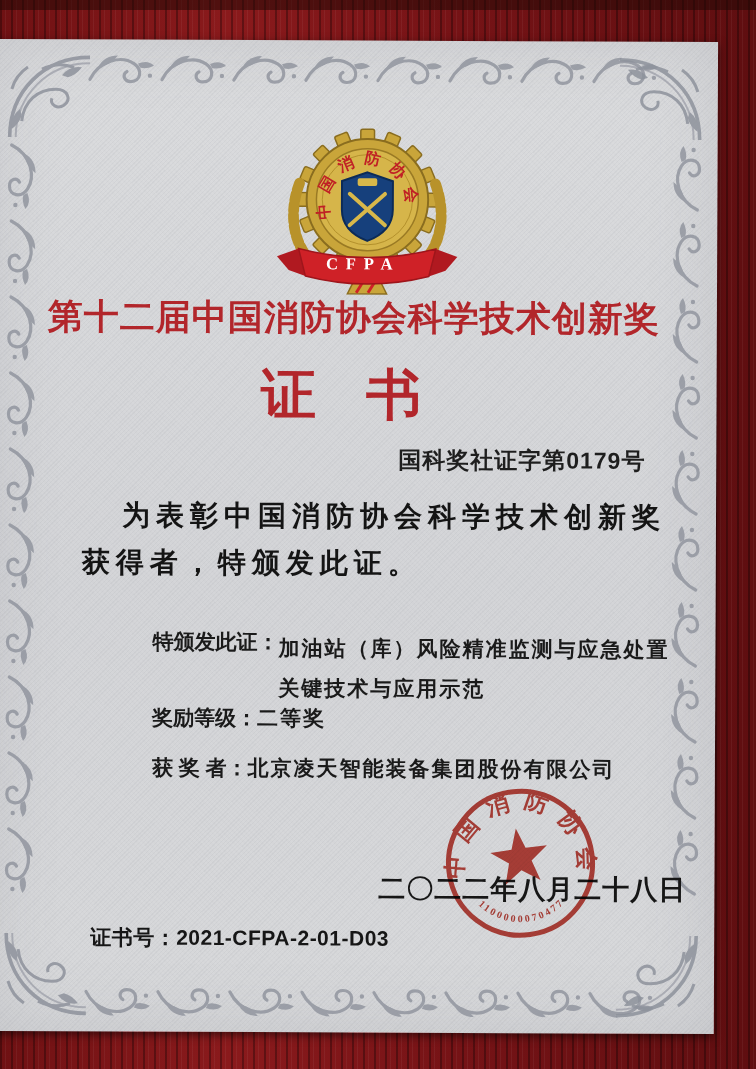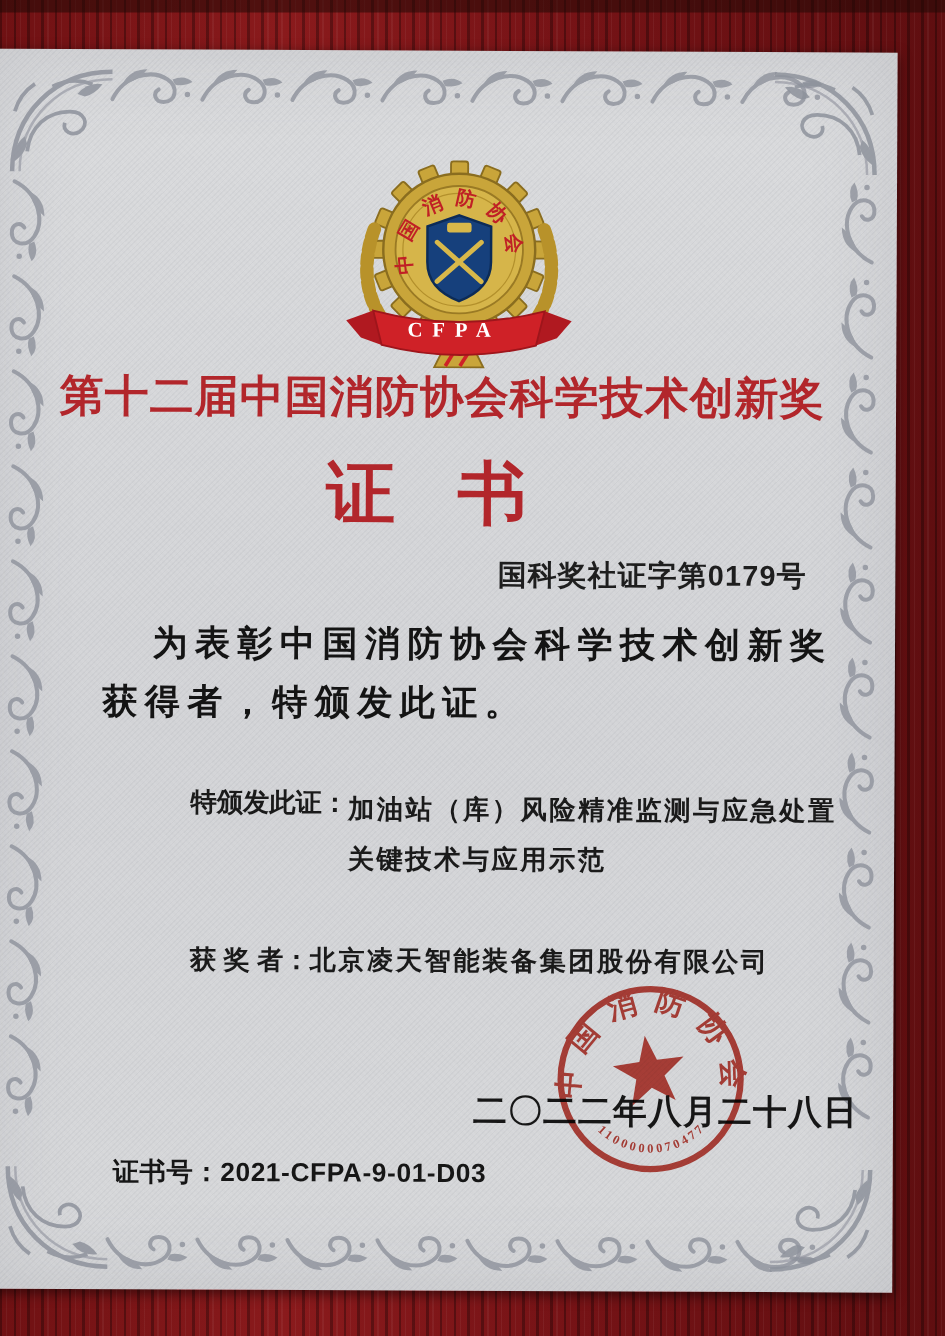--- a/index.html
+++ b/index.html
@@ -169,20 +169,24 @@
     </div>
 
     <div class="frow row-project">
       <span class="lab">特颁发此证：</span>
       <span class="val">
         <span style="display:block">加油站（库）风险精准监测与应急处置</span>
         <span style="display:block">关键技术与应用示范</span>
       </span>
     </div>
 
+    <div class="frow row-grade">
+      <span class="lab">奖励等级：</span>
+      <span class="val">二等奖</span>
+    </div>
 
     <div class="frow row-winner">
       <span class="lab">获 奖 者：</span>
       <span class="val">北京凌天智能装备集团股份有限公司</span>
     </div>
 
     <div class="date">二〇二二年八月二十八日</div>
 
     <svg class="seal" viewBox="0 0 170 170" xmlns="http://www.w3.org/2000/svg">
       <g transform="rotate(-8 85 85)">
@@ -193,17 +197,17 @@
         </text>
         <polygon points="85,50 92.1,70.3 113.5,70.7 96.4,83.7 102.6,104.3 85,92 67.4,104.3 73.6,83.7 56.5,70.7 77.9,70.3" fill="#c13a30"></polygon>
         <path id="seal-num" d="M 31,110 A 60 60 0 0 0 139,110" fill="none"></path>
         <text font-size="10" font-weight="bold" fill="#c13a30" letter-spacing="2.5">
           <textPath href="#seal-num" startOffset="12">1100000070477</textPath>
         </text>
       </g>
     </svg>
 
     <div class="certno">
-      <span>证书号：</span><span>2021-CFPA-9-01-D03</span>
+      <span>证书号：</span><span>2021-CFPA-2-01-D03</span>
     </div>
 
   </div>
 </div>
 
 </body></html>

